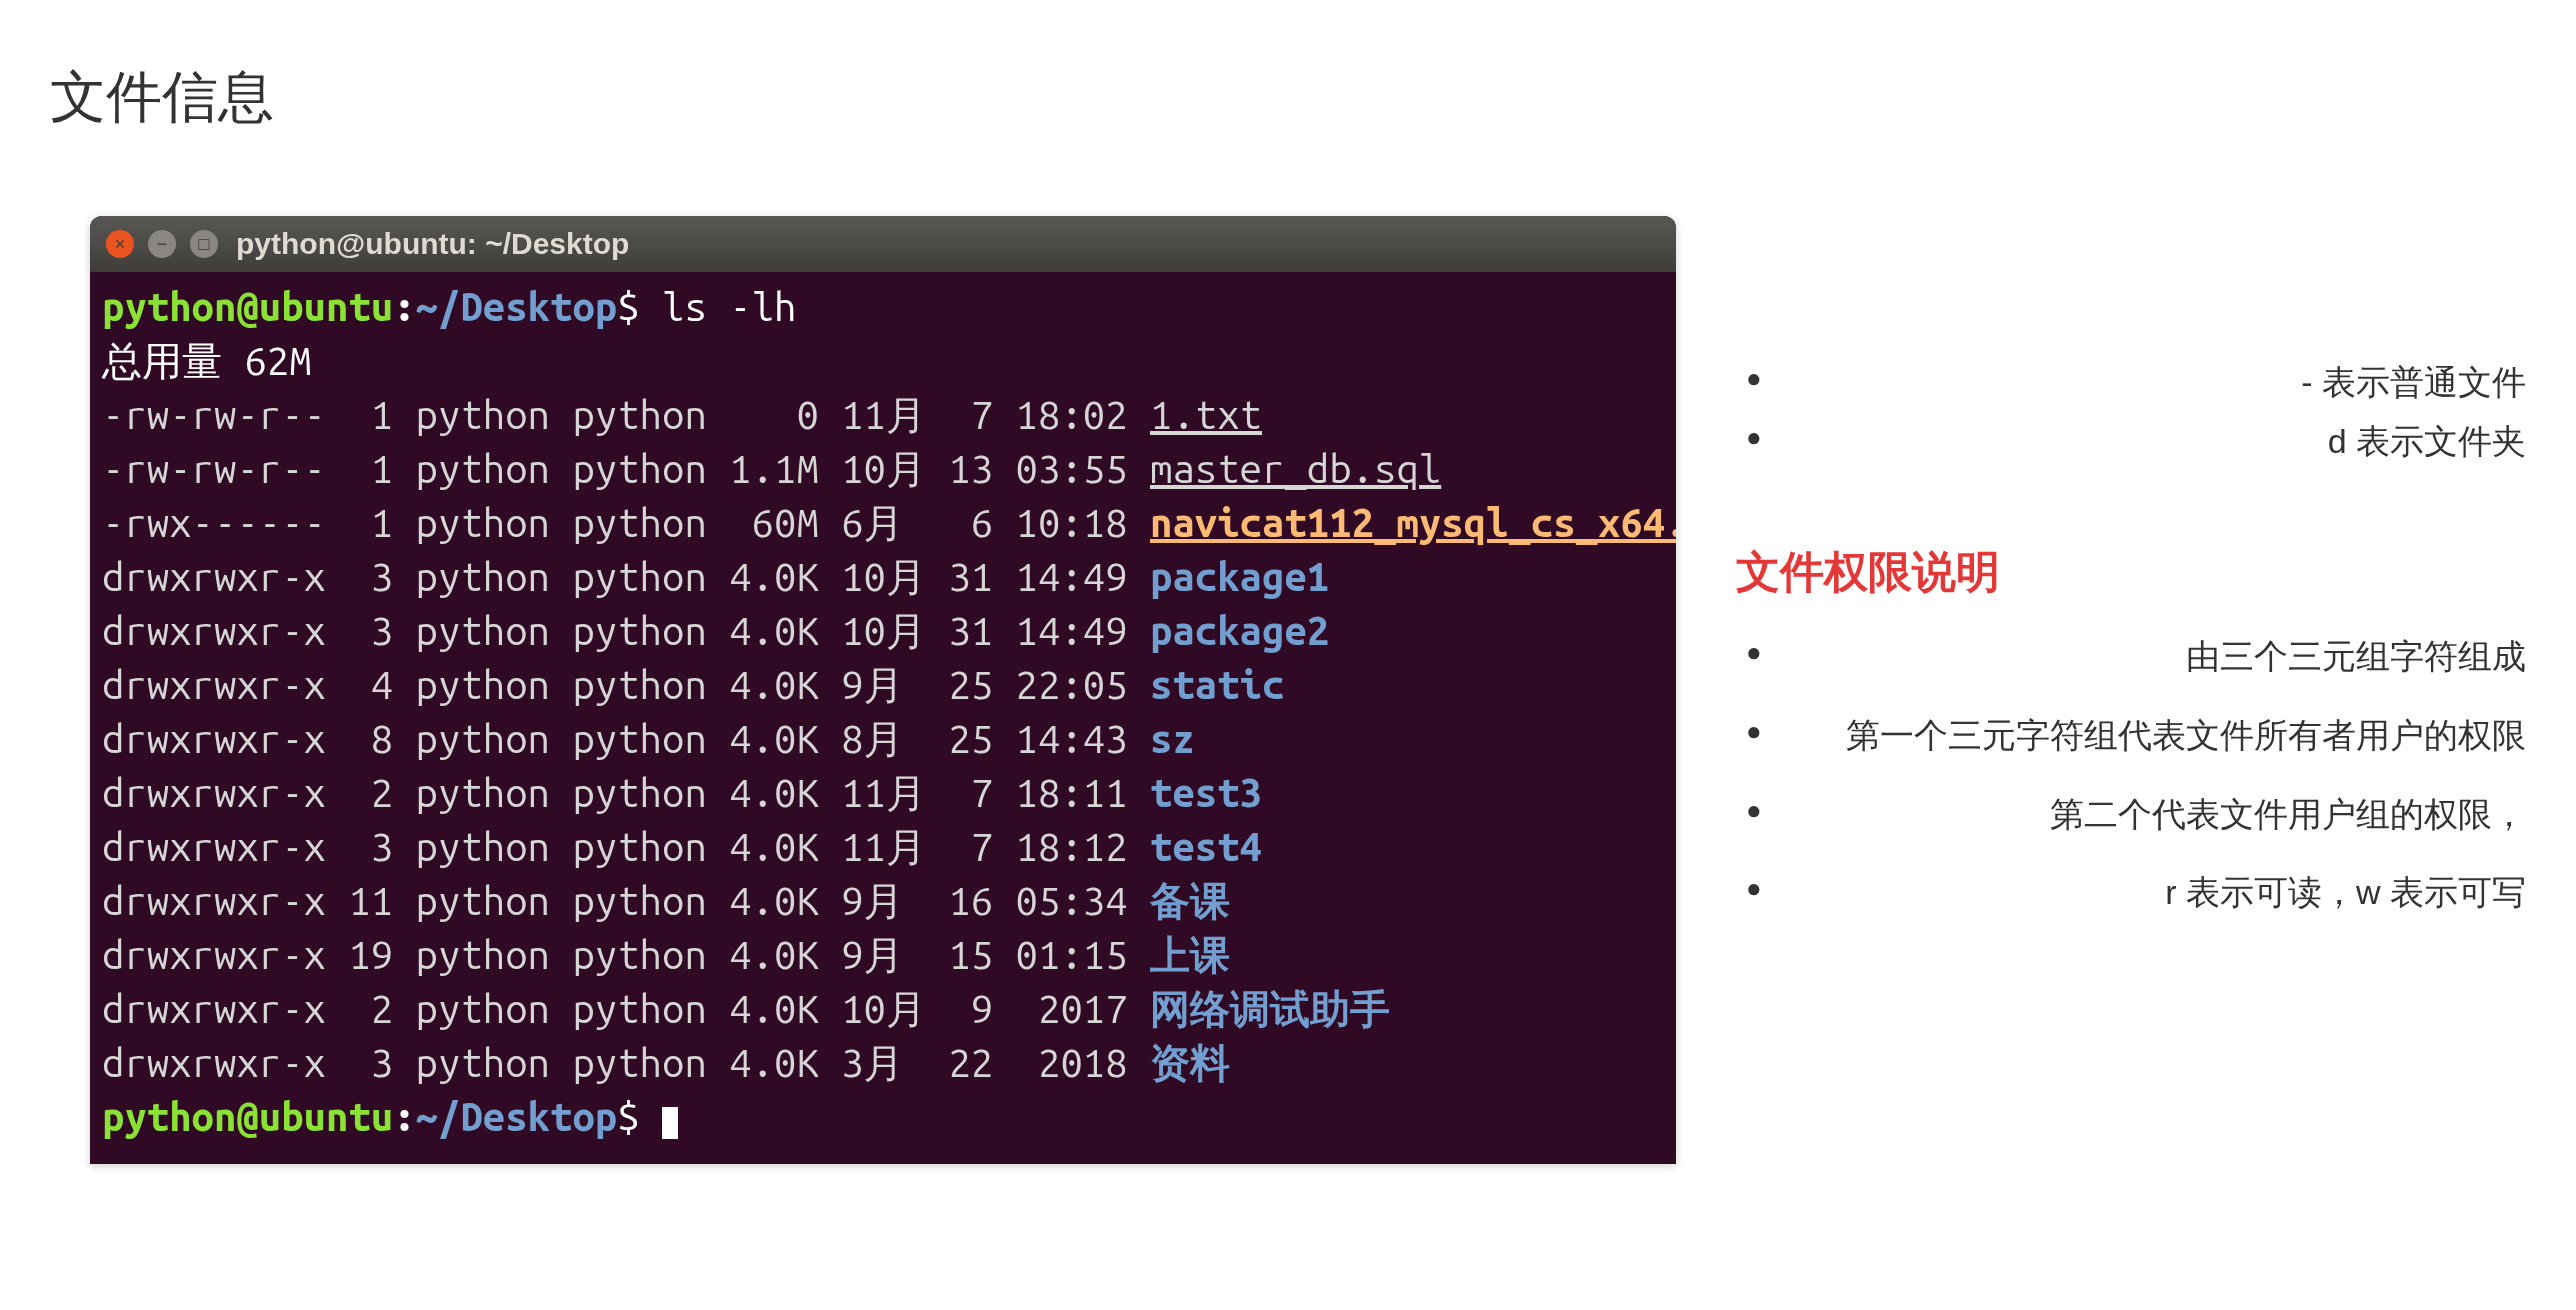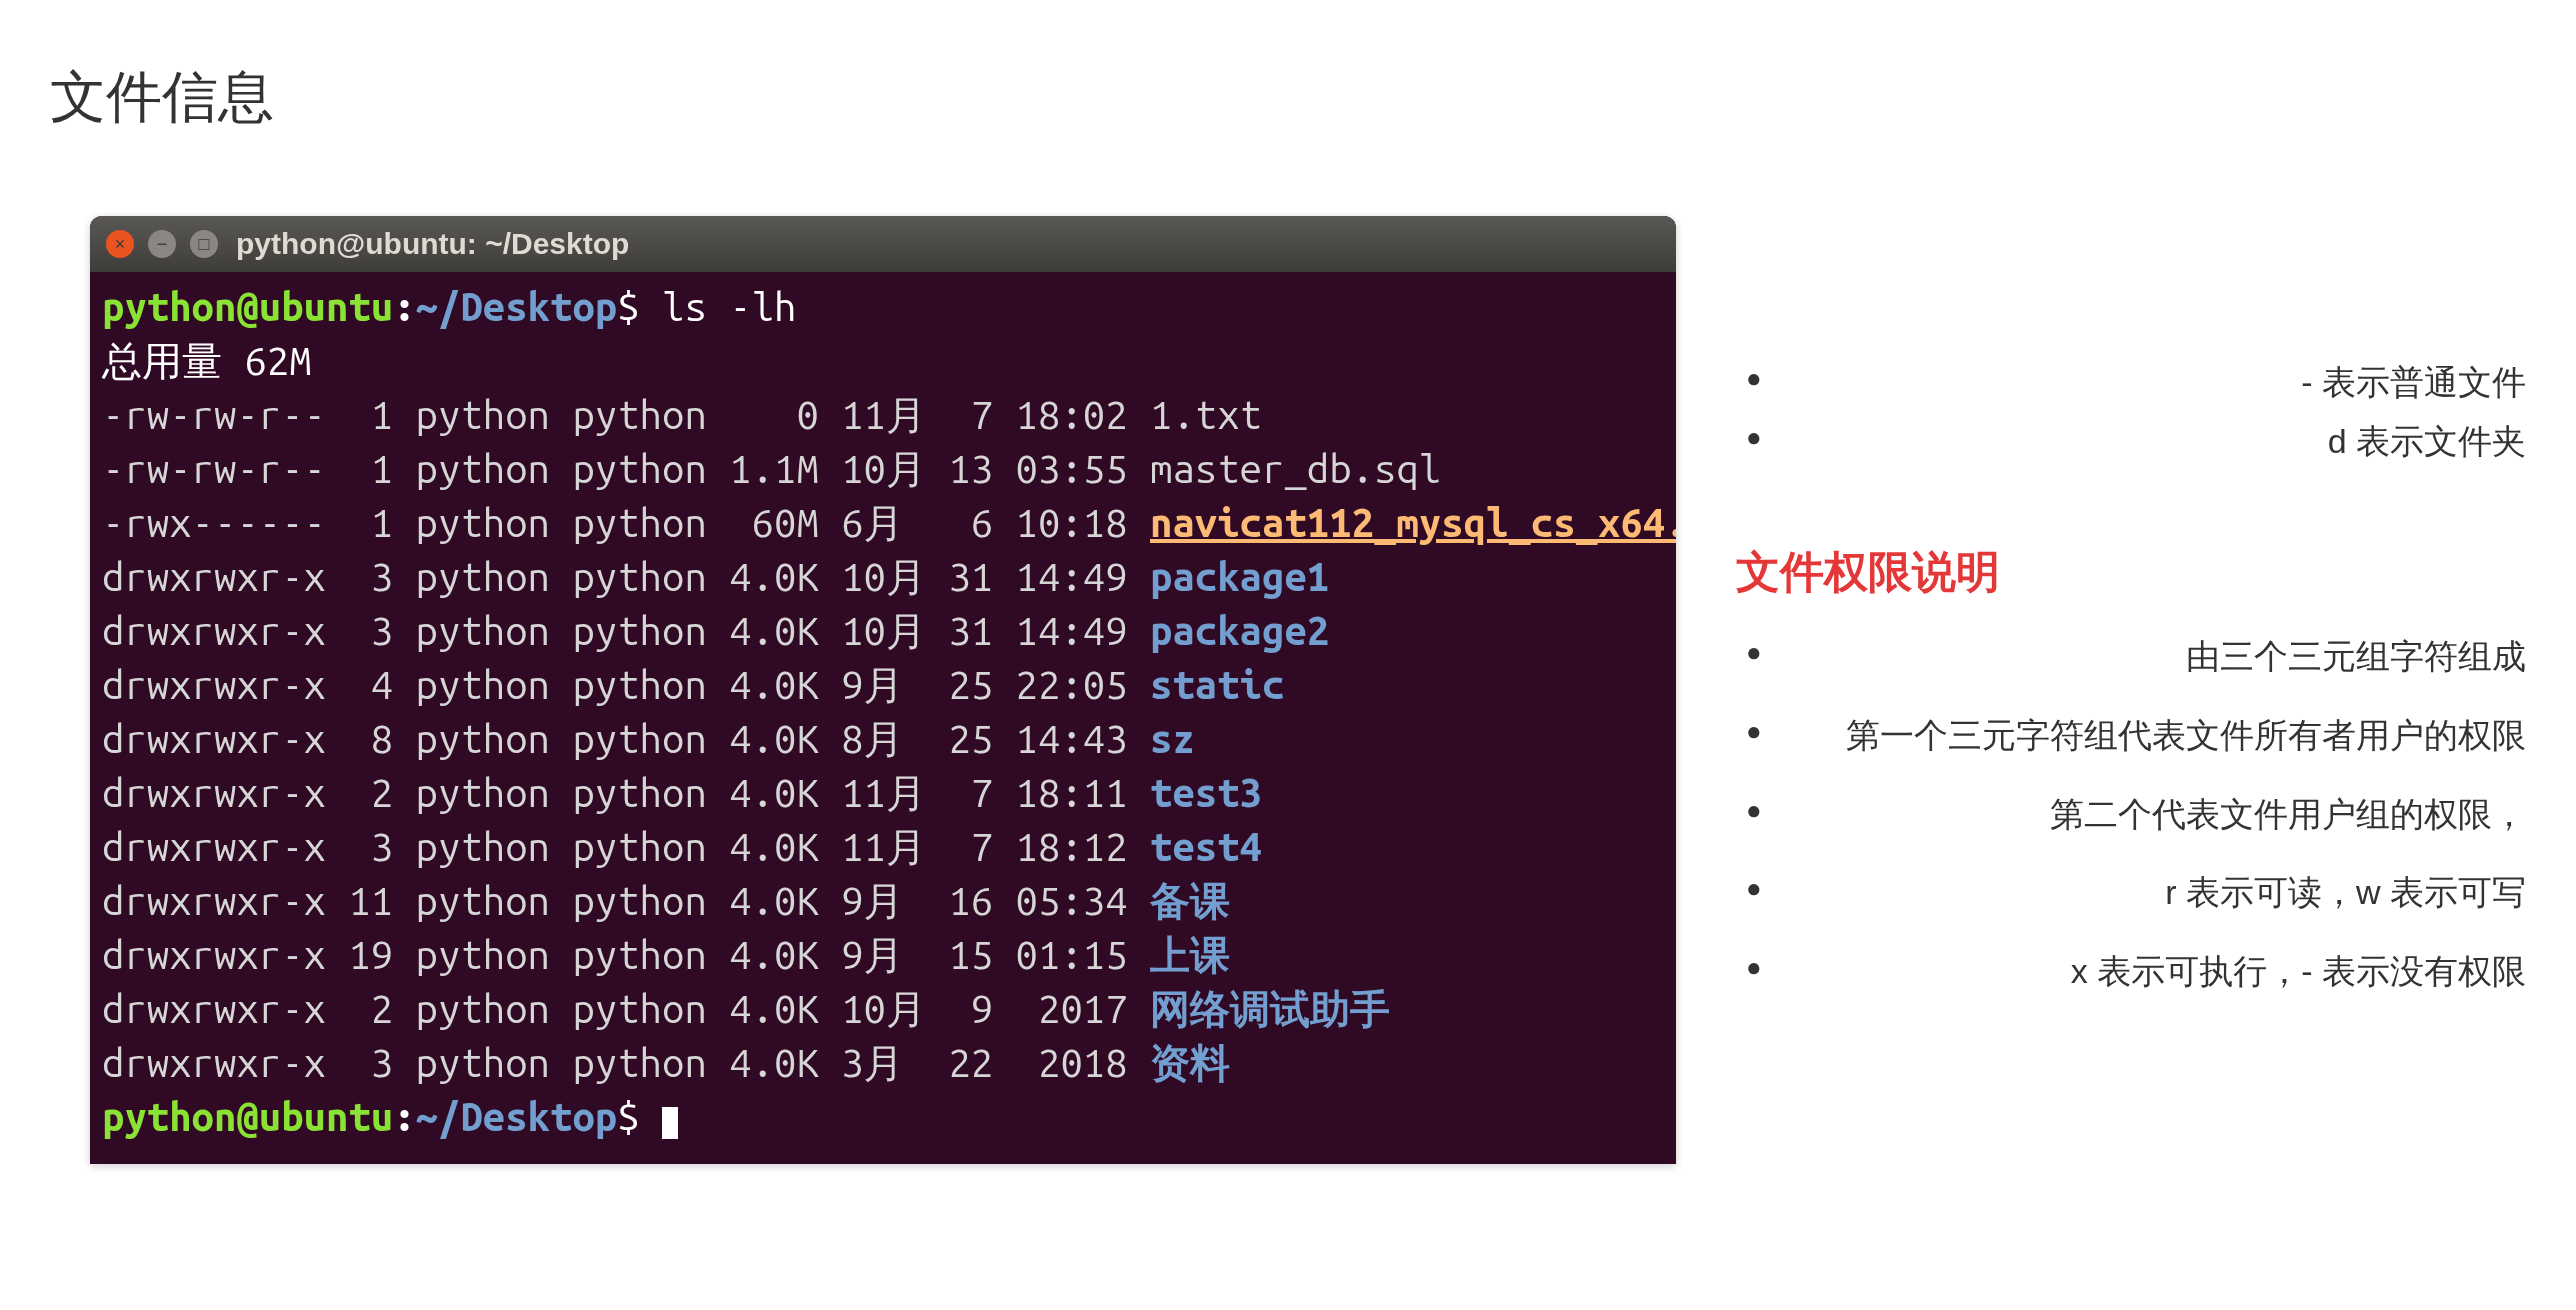--- a/index.html
+++ b/index.html
@@ -67,21 +67,21 @@
       color: #d6d6d6;
       white-space: pre;
     }
     .prompt-user { color: #8ae234; font-weight: bold; }
     .prompt-colon { color: #ffffff; font-weight: bold; }
     .prompt-path { color: #729fcf; font-weight: bold; }
     .prompt-dollar { color: #ffffff; }
     .cmd-text { color: #ffffff; }
     .file-zip { color: #fdba74; font-weight: bold; text-decoration: underline; }
     .file-dir { color: #729fcf; font-weight: bold; }
-    .file-plain { color: #d6d6d6; }
+    .file-plain { color: #d6d6d6; text-decoration: underline; }
     .cursor-block {
       display: inline-block;
       width: 16px; height: 32px;
       background: #ffffff;
       vertical-align: text-bottom;
     }
     .section-heading {
       color: #e43838;
       font-size: 44px;
       font-weight: bold;
@@ -149,17 +149,16 @@
     </ul>
 
     <div class="section-gap"></div>
 
     <h2 class="section-heading">文件权限说明</h2>
     <ul class="bullet-list">
       <li>由三个三元组字符组成</li>
       <li>第一个三元字符组代表文件所有者用户的权限</li>
       <li>第二个代表文件用户组的权限，</li>
       <li>r 表示可读，w 表示可写</li>
-      <li>x 表示可执行，- 表示没有权限</li>
     </ul>
   </div>
 </div>
 
 
 </body></html>

